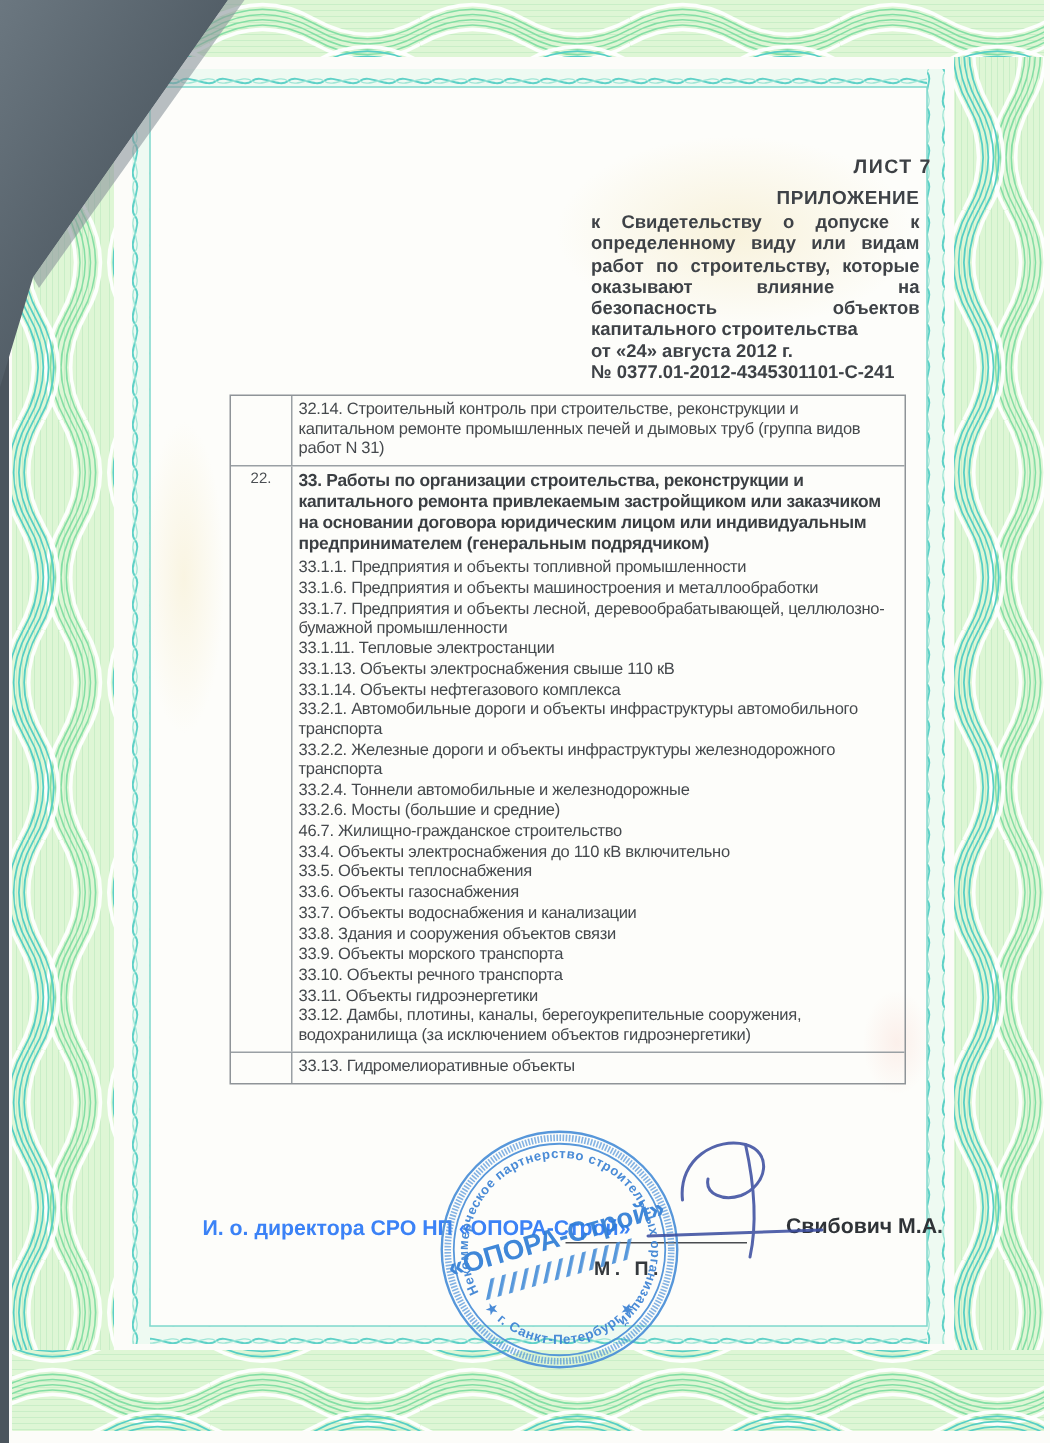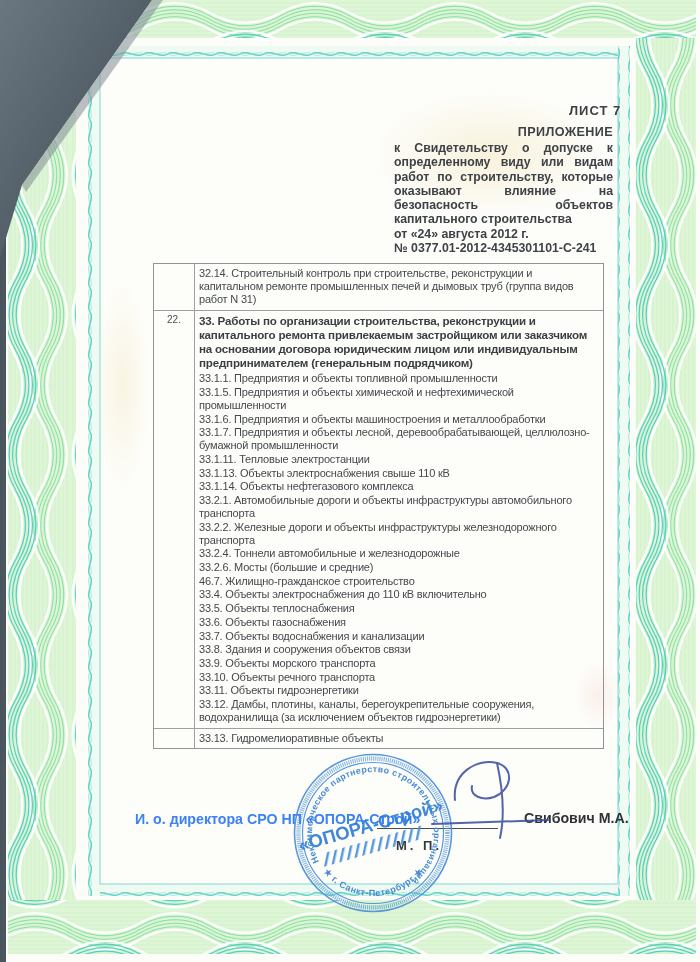--- a/index.html
+++ b/index.html
@@ -120,21 +120,20 @@
             <div class="t-num"></div>
             <div class="t-cell">
               <p class="t-item">32.14. Строительный контроль при строительстве, реконструкции и капитальном ремонте промышленных печей и дымовых труб (группа видов работ N 31)</p>
             </div>
           </div>
           <div class="t-row">
             <div class="t-num">22.</div>
             <div class="t-cell">
               <p class="t-item t-bold">33. Работы по организации строительства, реконструкции и капитального ремонта привлекаемым застройщиком или заказчиком на основании договора юридическим лицом или индивидуальным предпринимателем (генеральным подрядчиком)</p>
               <p class="t-item">33.1.1. Предприятия и объекты топливной промышленности</p>
-              <p class="t-item">33.1.5. Предприятия и объекты химической и нефтехимической промышленности</p>
               <p class="t-item">33.1.6. Предприятия и объекты машиностроения и металлообработки</p>
               <p class="t-item">33.1.7. Предприятия и объекты лесной, деревообрабатывающей, целлюлозно-бумажной промышленности</p>
               <p class="t-item">33.1.11. Тепловые электростанции</p>
               <p class="t-item">33.1.13. Объекты электроснабжения свыше 110 кВ</p>
               <p class="t-item">33.1.14. Объекты нефтегазового комплекса</p>
               <p class="t-item">33.2.1. Автомобильные дороги и объекты инфраструктуры автомобильного транспорта</p>
               <p class="t-item">33.2.2. Железные дороги и объекты инфраструктуры железнодорожного транспорта</p>
               <p class="t-item">33.2.4. Тоннели автомобильные и железнодорожные</p>
               <p class="t-item">33.2.6. Мосты (большие и средние)</p>
               <p class="t-item">46.7. Жилищно-гражданское строительство</p>

